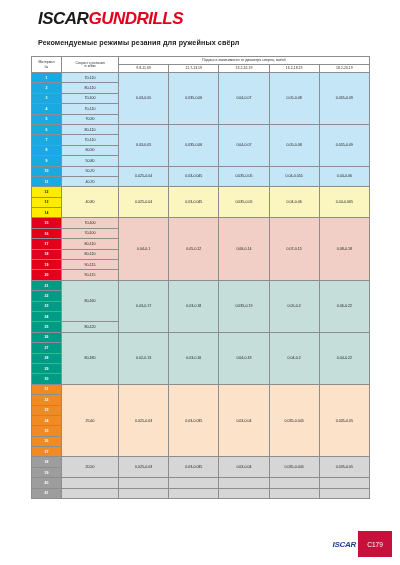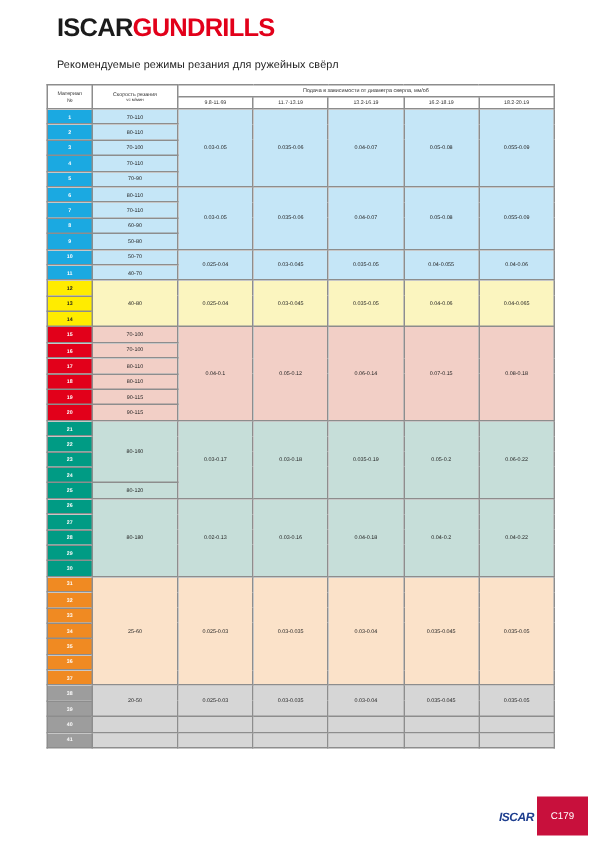--- a/index.html
+++ b/index.html
@@ -7,30 +7,30 @@
     width:400px;height:565px;
     background:#ffffff;
     font-family:"Liberation Sans", sans-serif;
     overflow:hidden;
     position:relative;
   }
 
   
   #logo-bar{
     position:absolute; left:38px; top:10px;
-    font-size:17px; font-weight:bold; 
+    font-size:17px; font-weight:bold; font-style:italic;
     letter-spacing:-0.5px; line-height:1;
   }
   #logo-bar .iscar{ color:#1b1b1b; }
   #logo-bar .gundrills{ color:#e2001a; }
 
   
   #doc-title{
     position:absolute; left:38px; top:38px;
-    font-size:7.2px; font-weight:normal; color:#1b1b1b;
+    font-size:7.2px; font-weight:bold; color:#1b1b1b;
     letter-spacing:0.1px;
   }
 
   
   #table-wrap{
     position:absolute; left:31px; top:56px;
     width:338px;
   }
   table{
     border-collapse:collapse;

